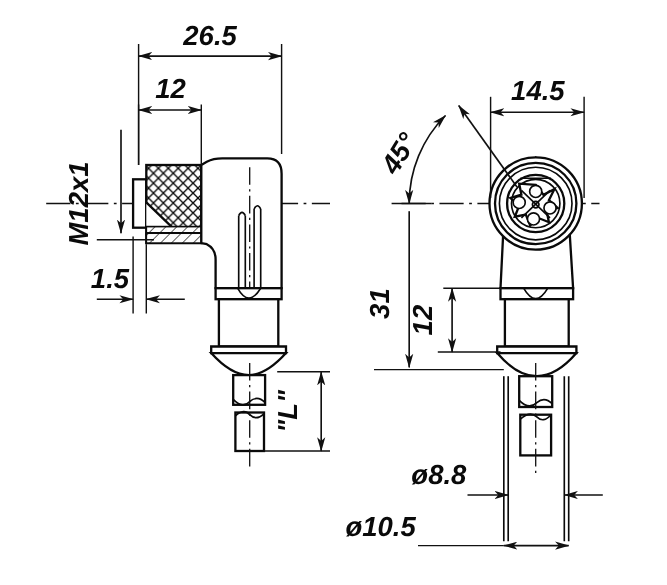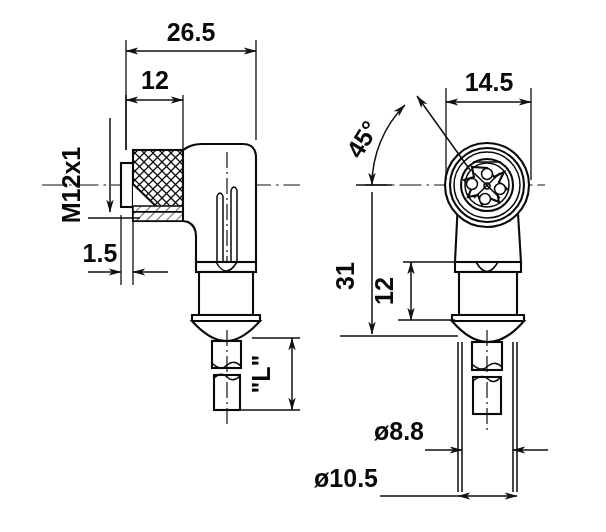--- a/index.html
+++ b/index.html
@@ -11,20 +11,21 @@
     width: 606px;
     height: 532px;
     font-family: "Liberation Sans", sans-serif;
     overflow: hidden;
   }
   #drawing-root {
     position: relative;
     width: 606px;
     height: 388px;
     background: #ffffff;
+    font-style: italic;
   }
   svg.cad {
     position: absolute;
     left: 0;
     top: 0;
     width: 606px;
     height: 532px;
     display: block;
   }
   text {

